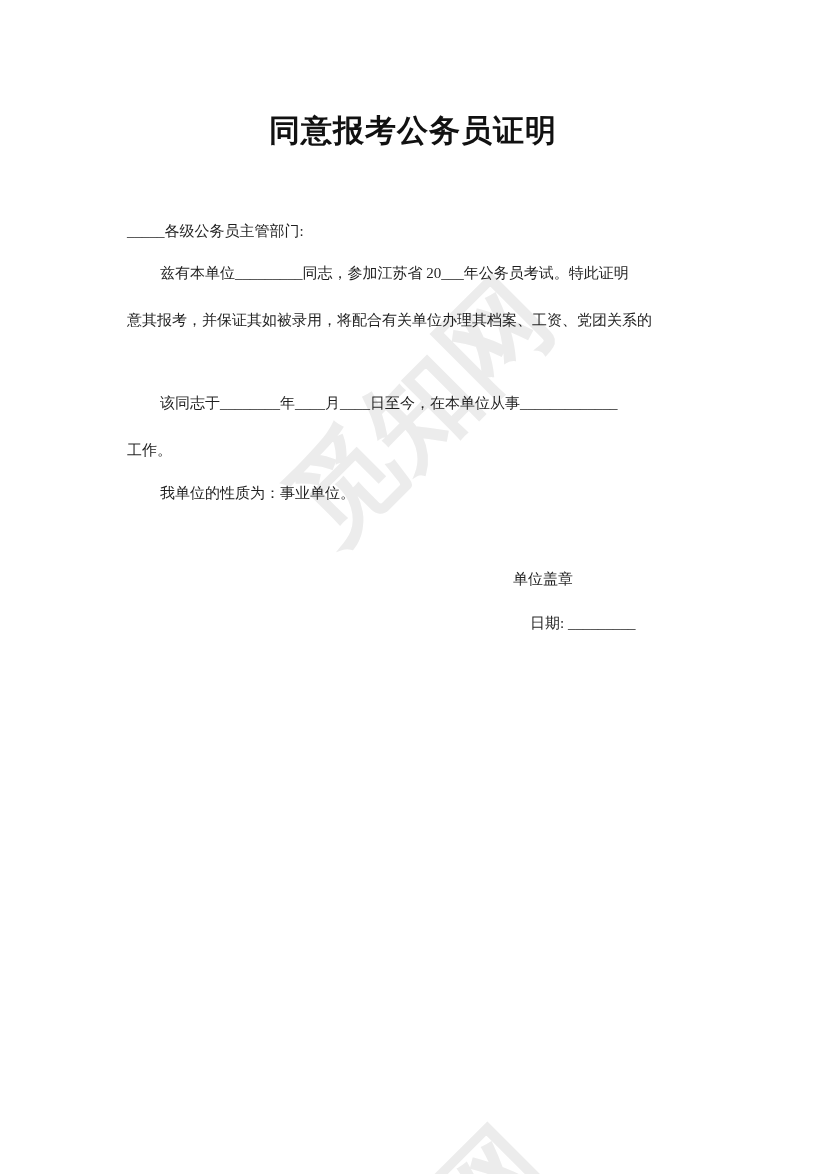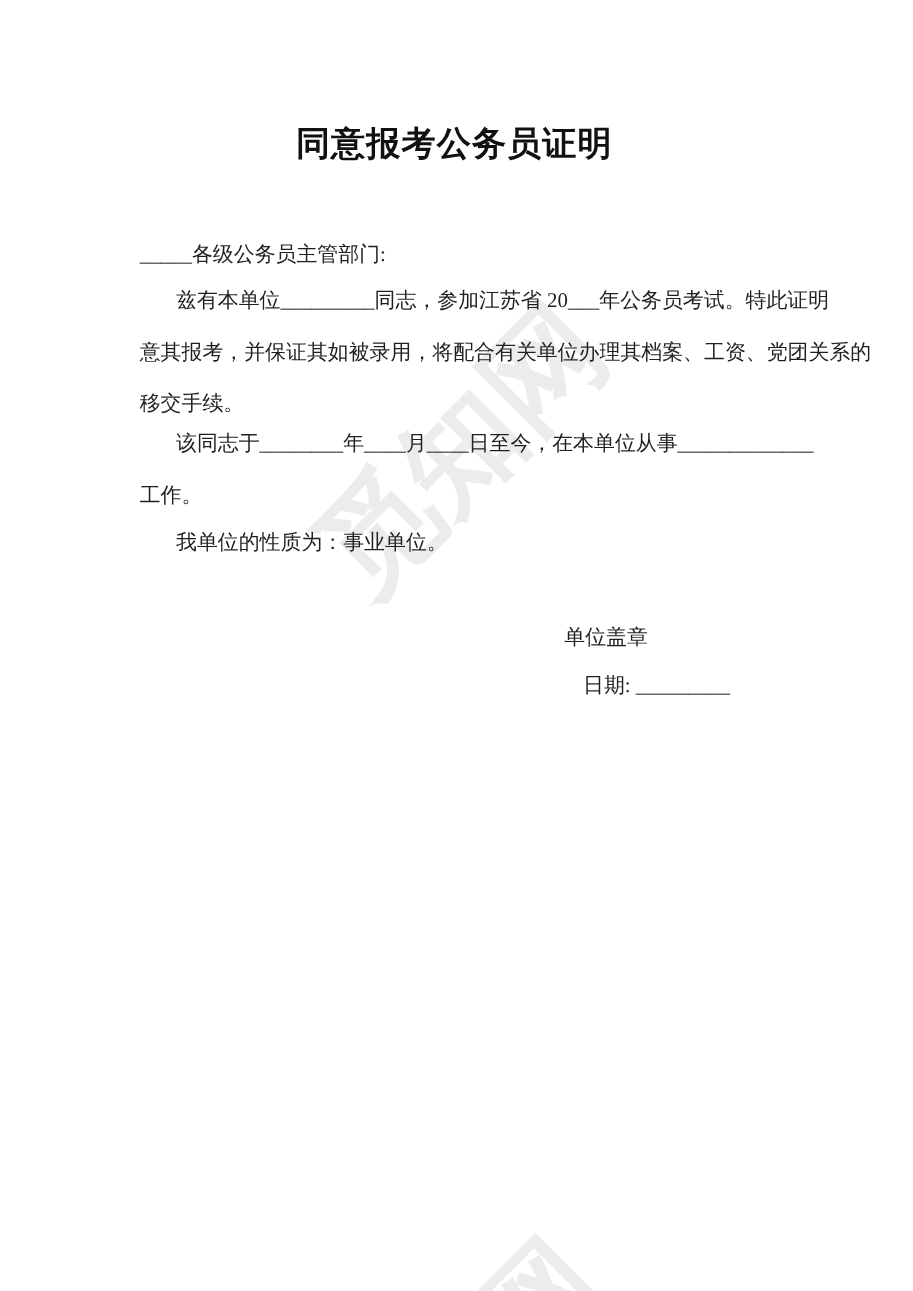--- a/index.html
+++ b/index.html
@@ -25,21 +25,21 @@
     text-align: center;
     font-size: 31px;
     font-weight: bold;
     letter-spacing: 1px;
     color: #111111;
   }
   .line-block {
     position: absolute;
     left: 127px;
     width: 582px;
-    font-size: 19px;
+    font-size: 15px;
     line-height: 47px;
     white-space: nowrap;
   }
   .indent { padding-left: 33px; }
   .salutation   { top: 208px; }
   .paragraph-1  { top: 250px; }
   .paragraph-2  { top: 380px; }
   .nature-line  { top: 470px; }
   .closing-line { top: 512px; }
   .seal-line    { top: 556px; left: 513px; width: auto; }
@@ -71,21 +71,20 @@
 
   <div class="watermark watermark-bottom" style="color: rgb(236, 236, 236);">觅知网</div>
 
   <div class="doc-title">同意报考公务员证明</div>
 
   <div class="line-block salutation">_____各级公务员主管部门:</div>
 
   <div class="line-block paragraph-1">
     <div class="indent">兹有本单位_________同志，参加江苏省 20___年公务员考试。特此证明</div>
     <div>意其报考，并保证其如被录用，将配合有关单位办理其档案、工资、党团关系的</div>
-    <div>移交手续。</div>
   </div>
 
   <div class="line-block nature-line indent">我单位的性质为：事业单位。</div>
 
   <div class="line-block paragraph-2">
     <div class="indent">该同志于________年____月____日至今，在本单位从事_____________</div>
     <div>工作。</div>
   </div>
 
 

